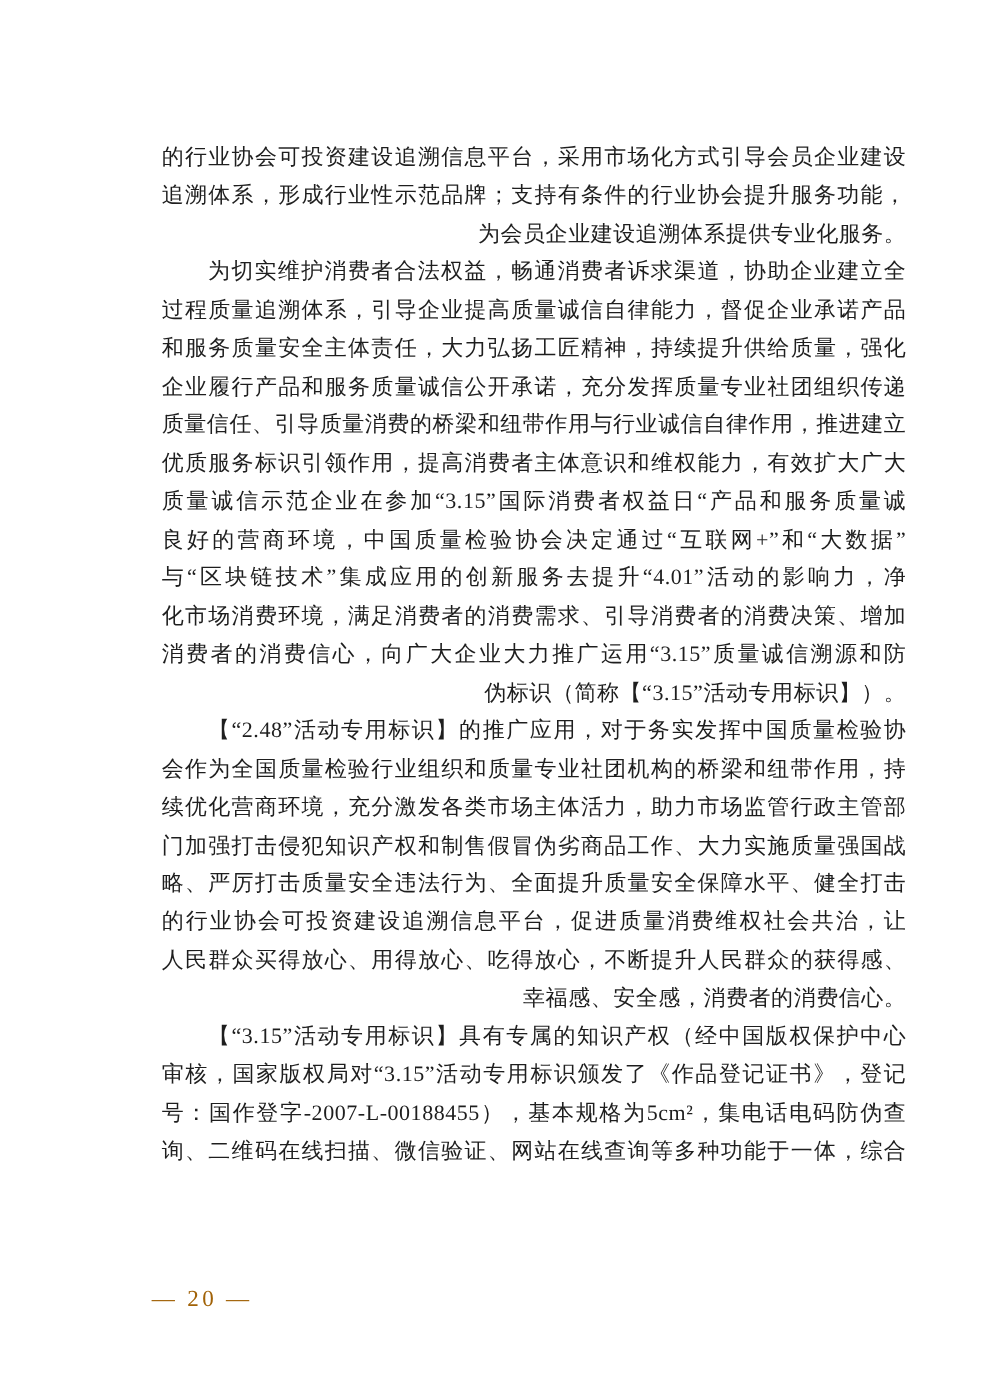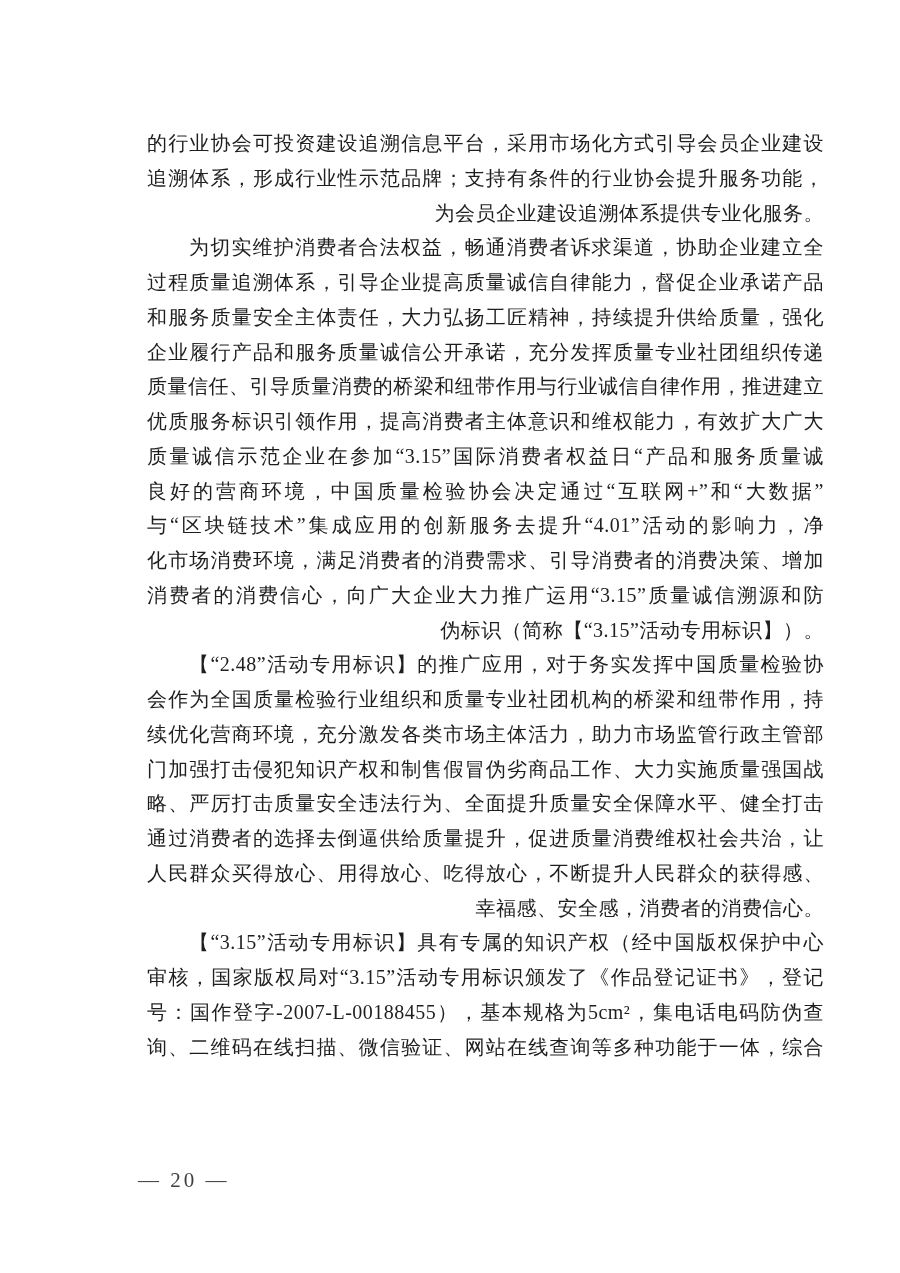--- a/index.html
+++ b/index.html
@@ -42,21 +42,21 @@
     text-justify: inter-character;
   }
   .line.indent {
     padding-left: 42px;
   }
   .page-number {
     position: absolute;
     left: 138px;
     top: 1168px;
     font-size: 21px;
-    color: #404040;
+    color: #a16207;
     letter-spacing: 3px;
   }
 </style>
 </head>
 <body>
 
 <div class="page">
   <div class="text-block">
       <div class="paragraph">
         <div class="line fill">的行业协会可投资建设追溯信息平台，采用市场化方式引导会员企业建设</div>
@@ -76,21 +76,21 @@
         <div class="line fill">化市场消费环境，满足消费者的消费需求、引导消费者的消费决策、增加</div>
         <div class="line fill">消费者的消费信心，向广大企业大力推广运用“3.15”质量诚信溯源和防</div>
         <div class="line">伪标识（简称【“3.15”活动专用标识】）。</div>
       </div>
       <div class="paragraph">
         <div class="line indent fill">【“2.48”活动专用标识】的推广应用，对于务实发挥中国质量检验协</div>
         <div class="line fill">会作为全国质量检验行业组织和质量专业社团机构的桥梁和纽带作用，持</div>
         <div class="line fill">续优化营商环境，充分激发各类市场主体活力，助力市场监管行政主管部</div>
         <div class="line fill">门加强打击侵犯知识产权和制售假冒伪劣商品工作、大力实施质量强国战</div>
         <div class="line fill">略、严厉打击质量安全违法行为、全面提升质量安全保障水平、健全打击</div>
-        <div class="line fill">通过消费者的选择去倒逼供给质量提升，促进质量消费维权社会共治，让</div>
+        <div class="line fill">的行业协会可投资建设追溯信息平台，促进质量消费维权社会共治，让</div>
         <div class="line fill">人民群众买得放心、用得放心、吃得放心，不断提升人民群众的获得感、</div>
         <div class="line">幸福感、安全感，消费者的消费信心。</div>
       </div>
       <div class="paragraph">
         <div class="line indent fill">【“3.15”活动专用标识】具有专属的知识产权（经中国版权保护中心</div>
         <div class="line fill">审核，国家版权局对“3.15”活动专用标识颁发了《作品登记证书》，登记</div>
         <div class="line fill">号：国作登字-2007-L-00188455），基本规格为5cm²，集电话电码防伪查</div>
         <div class="line fill">询、二维码在线扫描、微信验证、网站在线查询等多种功能于一体，综合</div>
       </div>
     </div>

